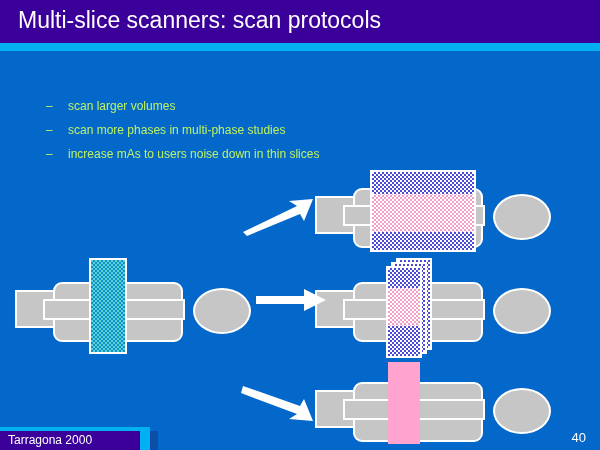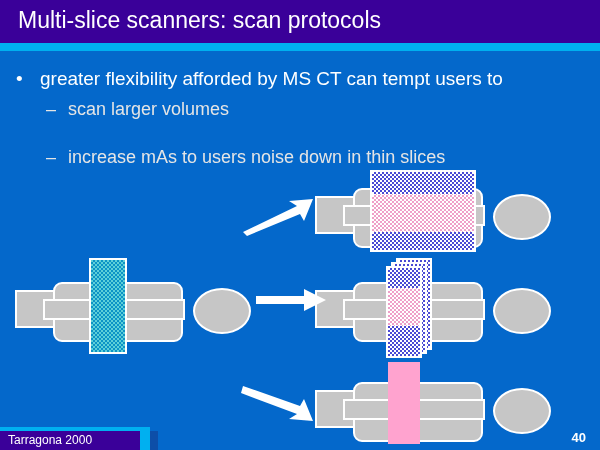--- a/index.html
+++ b/index.html
@@ -27,21 +27,21 @@
   }
 
   
   .bullet1{
     position:absolute;left:16px;top:68px;width:570px;
     font-size:19px;color:#ffffff;white-space:nowrap;
   }
   .bullet1 .dot{display:inline-block;width:24px;text-align:left;}
   .sub{
     position:absolute;left:46px;
-    font-size:18px;color:#e5e5e5;white-space:nowrap;
+    font-size:12px;color:#bef264;white-space:nowrap;
   }
   .sub .dash{display:inline-block;width:22px;}
   .sub.s1{top:99px;}
   .sub.s2{top:123px;}
   .sub.s3{top:147px;}
 
   
   .scanner{position:absolute;}
   .sc-gantry-base{position:absolute;background:#c6c6c6;border:2px solid #ffffff;box-sizing:border-box;}
   .sc-gantry{position:absolute;background:#c6c6c6;border:2px solid #ffffff;box-sizing:border-box;border-radius:9px;}
@@ -80,38 +80,38 @@
     font-size:12px;color:#ffffff;white-space:nowrap;
   }
   .footer-tab{
     position:absolute;left:140px;top:427px;width:10px;height:23px;background:#00b0f0;
   }
   .footer-tab2{
     position:absolute;left:150px;top:431px;width:8px;height:19px;background:#0d4ea8;
   }
   .page-num{
     position:absolute;right:14px;top:430px;
-    font-size:13px;color:#ffffff;font-weight:bold;
+    font-size:13px;color:#ffffff;font-weight:normal;
   }
 </style>
 </head>
 <body>
 
 <div id="slide">
 
   <div class="title-bar"></div>
   <div class="title-text">Multi-slice scanners: scan protocols</div>
   <div class="title-rule-cyan"></div>
 
-  <div class="bullet1">
-    <span class="dot">•</span><span>greater flexibility afforded by MS CT can tempt users to</span>
-  </div>
 
   <div class="sub s1">
     <span class="dash">–</span><span>scan larger volumes</span>
+  </div>
+  <div class="sub s2">
+    <span class="dash">–</span><span>scan more phases in multi-phase studies</span>
   </div>
   <div class="sub s3">
     <span class="dash">–</span><span>increase mAs to users noise down in thin slices</span>
   </div>
 
   <div class="scanner" style="left:315px;top:188px;width:235px;height:60px;">
     <div class="sc-gantry-base" style="left:0px;top:8px;width:46px;height:38px;"></div>
     <div class="sc-gantry" style="left:38px;top:0px;width:130px;height:60px;"></div>
     <div class="sc-table" style="left:28px;top:17px;width:142px;height:21px;"></div>
     <div class="sc-head" style="left:178px;top:6px;width:58px;height:46px;"></div>

